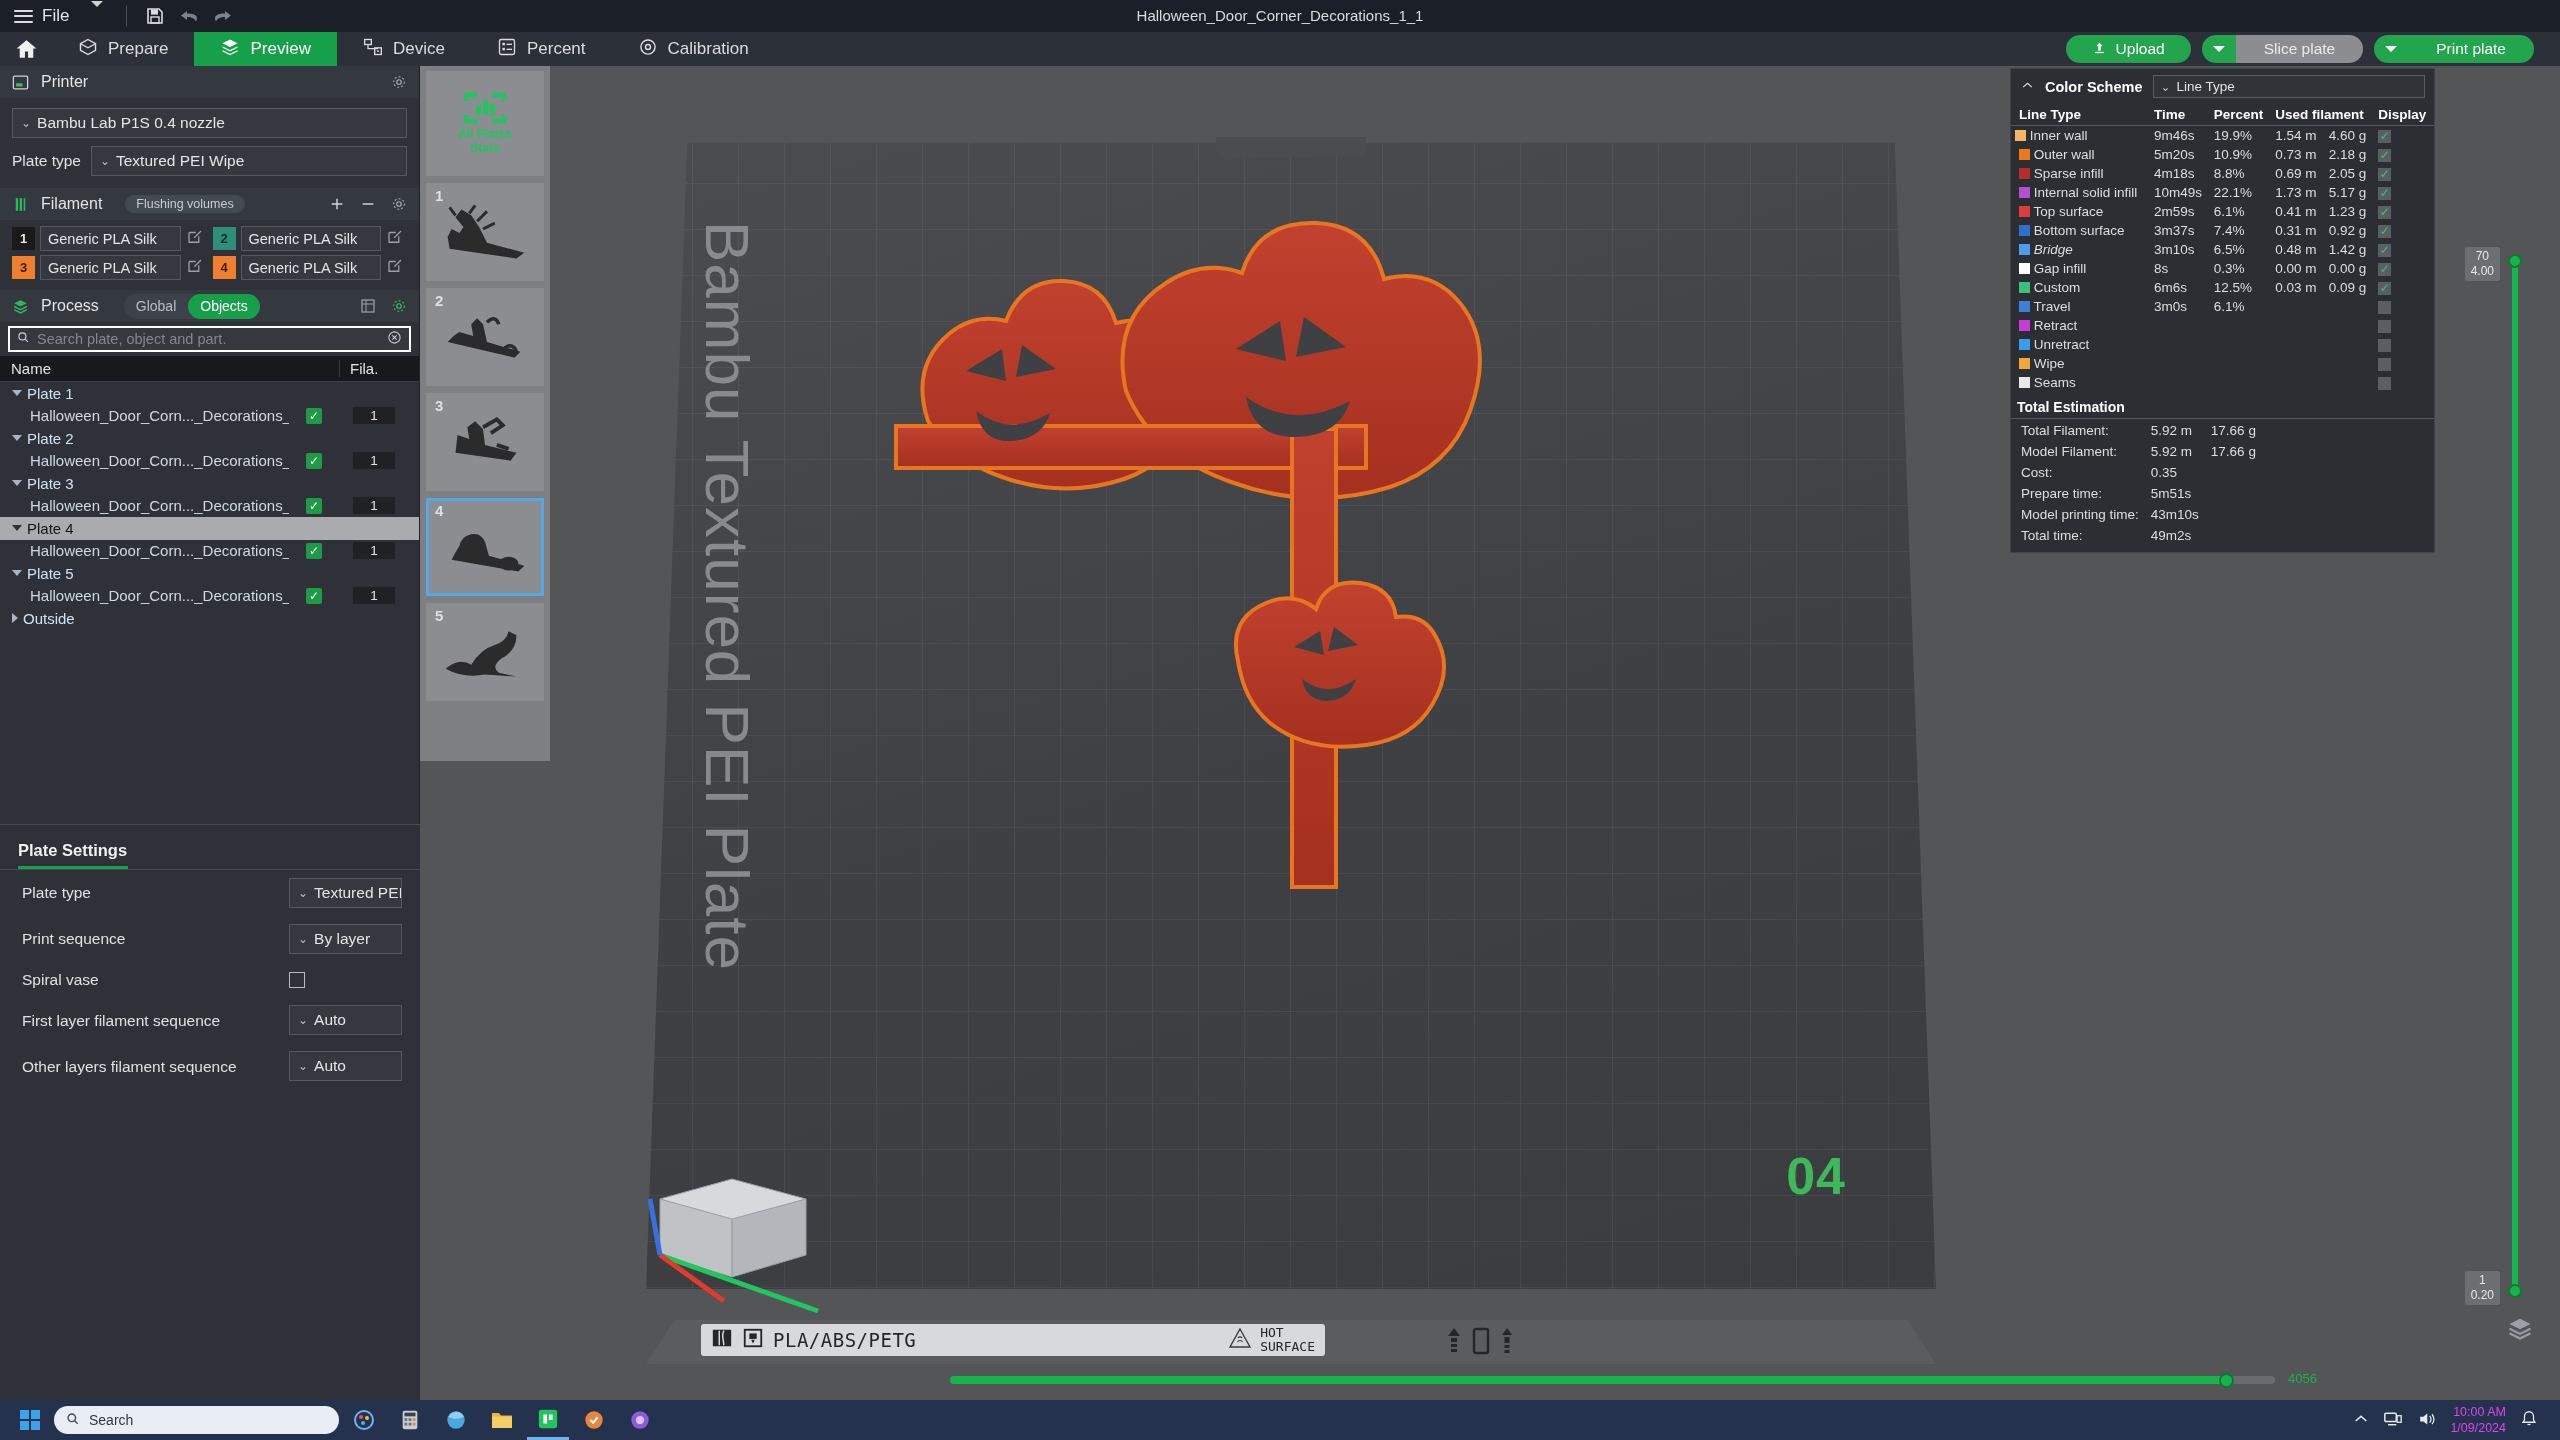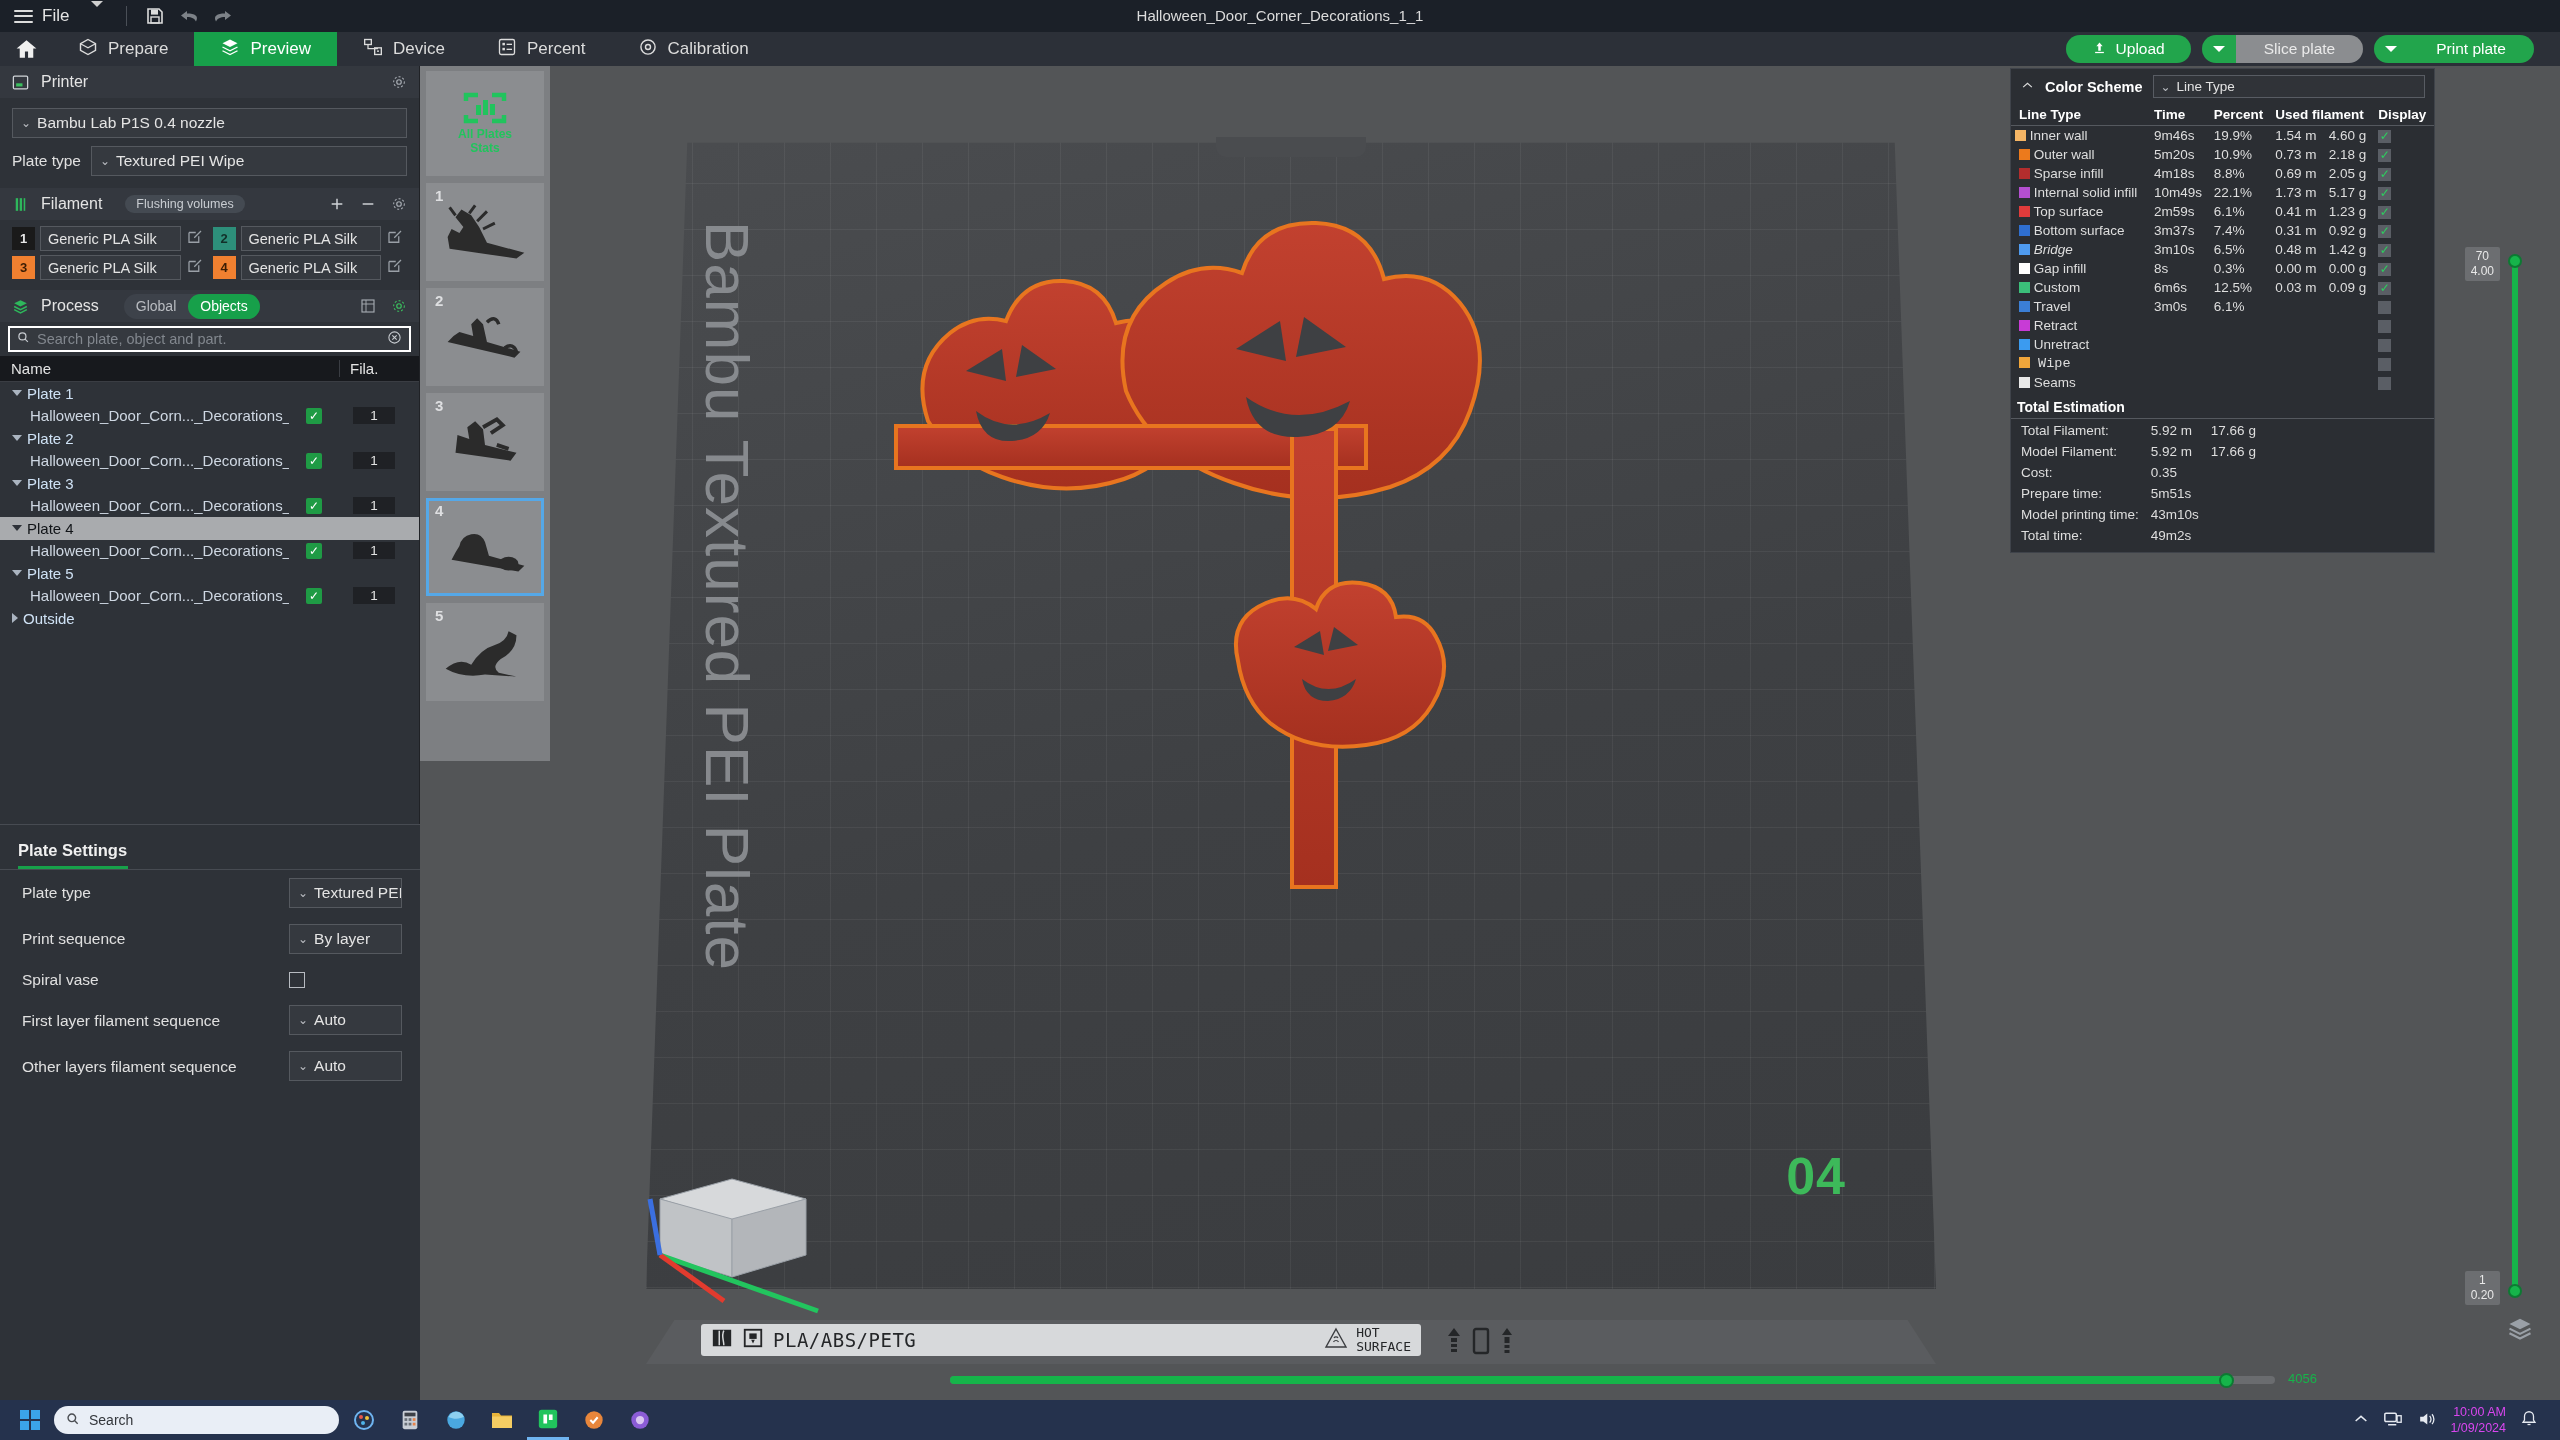--- a/index.html
+++ b/index.html
@@ -185,21 +185,21 @@
 
   
   .chassis {
     position: absolute; left: 226px; bottom: 30px; width: 1290px; height: 60px; z-index: 5;
   }
   .chassis-bar {
     position: absolute; left: 0; right: 0; top: 10px; height: 44px; background: #5a5c5f;
     clip-path: polygon(2.2% 0, 97.8% 0, 100% 100%, 0 100%);
   }
   .matband {
-    position: absolute; left: 55px; top: 14px; width: 720px; height: 32px;
+    position: absolute; left: 55px; top: 14px; width: 624px; height: 32px;
     background: #d7d9db; border-radius: 3px; display: flex; align-items: center;
     padding: 0 10px; gap: 9px; color: #242628;
   }
   .matband .mattext { font-family: "DejaVu Sans Mono", monospace; font-size: 19px; letter-spacing: .5px; }
   .hotsurf { margin-left: auto; display: flex; align-items: center; gap: 7px; }
   .hotsurf-text { font-family: "DejaVu Sans Mono", monospace; font-size: 13px; line-height: 1.05; }
   .chassis-arrows { position: absolute; left: 800px; top: 16px; display: flex; gap: 8px; align-items: center; }
 
   
   .hslider { position: absolute; left: 530px; bottom: 12px; width: 1325px; height: 16px; z-index: 7; }
@@ -1029,21 +1029,21 @@
           </tr>
         <tr>
             <td style="padding-left:8px;"><span class="sw" style="background:#3b9bf0"></span> <span>Unretract</span></td>
             <td></td>
             <td></td>
             <td></td>
             <td></td>
             <td><span class="dispbox off">✓</span></td>
           </tr>
         <tr>
-            <td style="padding-left:8px;font-family:Liberation Mono, monospace;"><span class="sw" style="background:#f0a63b"></span> <span>Wipe</span></td>
+            <td style="padding-left:8px;"><span class="sw" style="background:#f0a63b"></span> <span>Wipe</span></td>
             <td></td>
             <td></td>
             <td></td>
             <td></td>
             <td><span class="dispbox off">✓</span></td>
           </tr>
         <tr>
             <td style="padding-left:8px;"><span class="sw" style="background:#e8e8e8"></span> <span>Seams</span></td>
             <td></td>
             <td></td>

